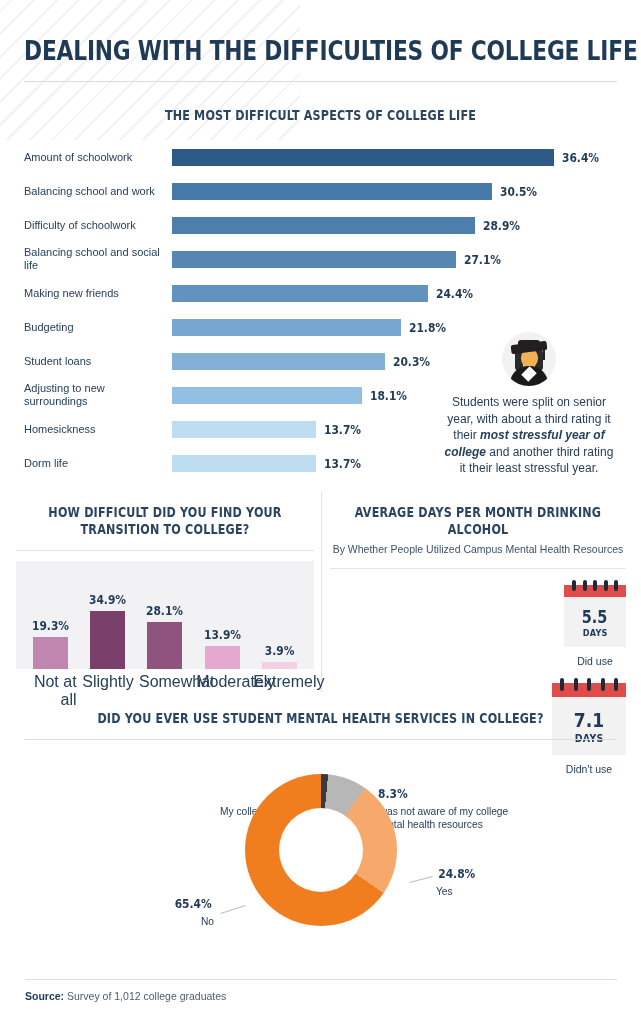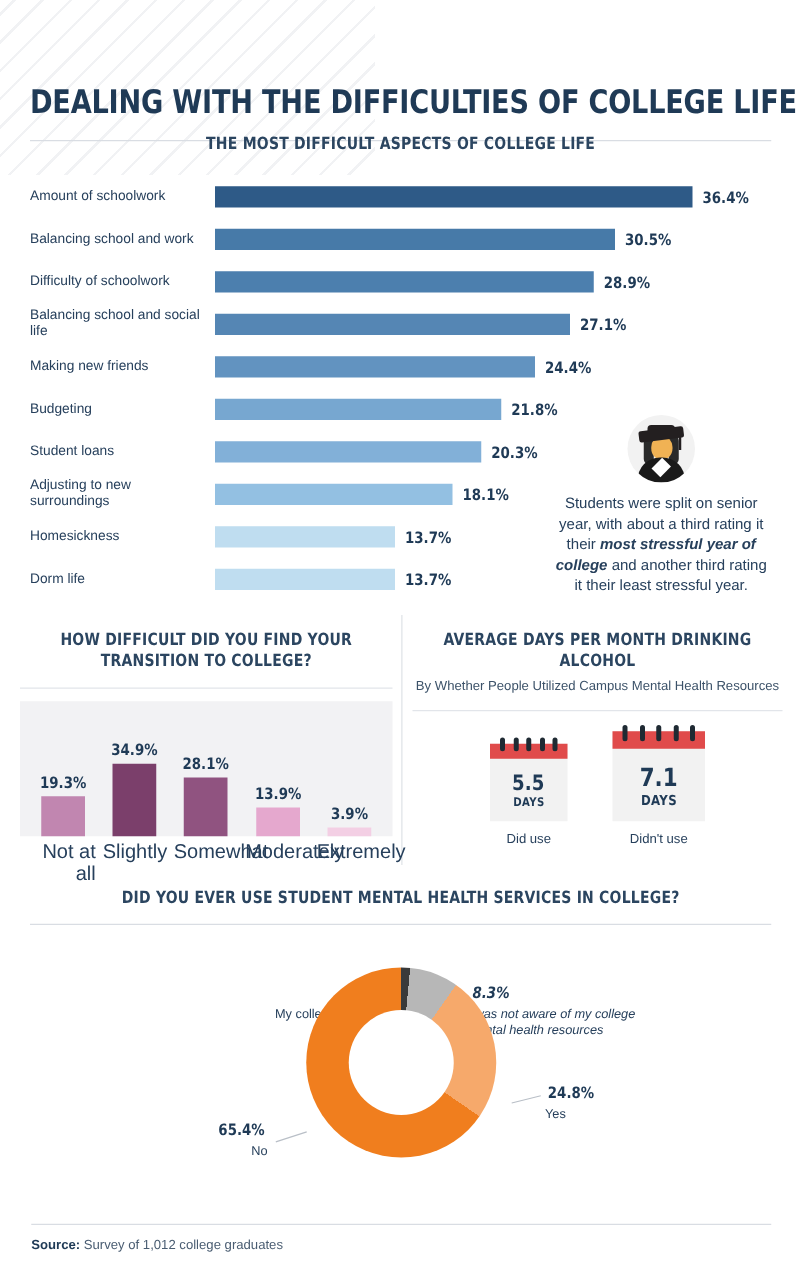--- a/index.html
+++ b/index.html
@@ -26,21 +26,21 @@
       -45deg,
       rgba(0,0,0,0) 0px, rgba(0,0,0,0) 14px,
       rgba(120,130,150,0.10) 14px, rgba(120,130,150,0.10) 16px
     );
     pointer-events: none;
   }
 
   
   .header {
     position: absolute;
-    top: 38px; left: 24px; right: 24px; margin-top: 31px;
+    top: 38px; left: 24px; right: 24px;
   }
   .main-title {
     font-family: "DejaVu Sans Condensed", "Liberation Sans Narrow", "Liberation Sans", sans-serif;
     font-weight: 700;
     font-size: 26px;
     letter-spacing: -0.2px;
     color: #1f3a56;
     transform: scaleX(0.93);
     transform-origin: left center;
     white-space: nowrap;
@@ -261,21 +261,22 @@
     font-size: 16px;
     color: #27405c;
   }
 
   
   .cal-wrap {
     margin-top: 16px;
     display: flex;
     justify-content: center;
     align-items: flex-end;
-    gap: 36px;
+    gap: 16px;
+    flex-direction: column;
   }
   .cal-item { text-align: center; }
   .cal {
     position: relative;
     background: #f2f2f2;
     margin: 0 auto;
   }
   .cal-top {
     background: #e04b4b;
     width: 100%;
@@ -551,21 +552,21 @@
     <div class="section-title">DID YOU EVER USE STUDENT MENTAL HEALTH SERVICES IN COLLEGE?</div>
     <div class="rule"></div>
 
     <div class="donut-area">
 
       <div class="dlabel" style="left:188px; top:40px; width:140px; text-align:right;">
         <span class="dval">1.5%</span>
         <span>My college didn't offer mental health resources</span>
       </div>
 
-      <div class="dlabel" style="left:350px; top:40px; width:160px; text-align:left;font-style:italic;">
+      <div class="dlabel" style="left:350px; top:40px; width:160px; text-align:left;">
         <span class="dval">8.3%</span>
         <span>I was not aware of my college mental health resources</span>
       </div>
 
       <div class="dlabel" style="left:412px; top:120px; width:90px; text-align:left;">
         <span class="dval">24.8%</span>
         <span>Yes</span>
       </div>
 
       <div class="dlabel" style="left:100px; top:150px; width:90px; text-align:right;">

